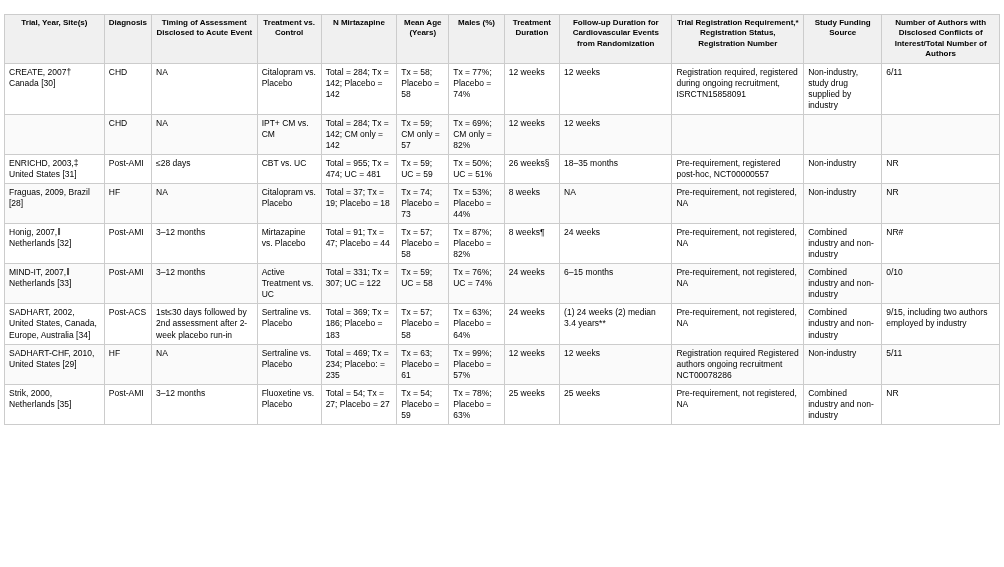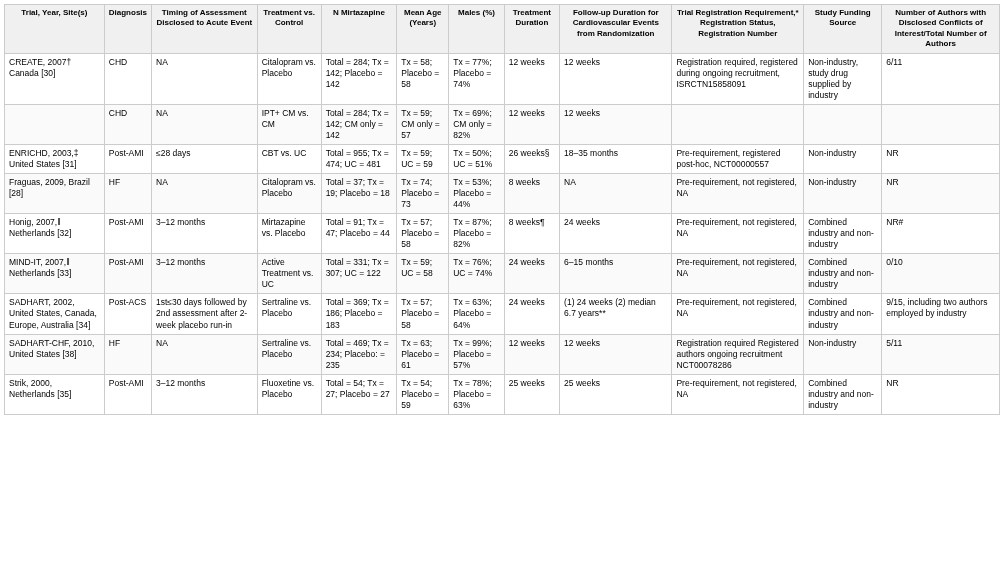--- a/index.html
+++ b/index.html
@@ -12,20 +12,21 @@
     }
     .table-container {
       width: 1004px;
       overflow: hidden;
       padding: 4px;
     }
     table {
       width: 100%;
       border-collapse: collapse;
       font-size: 8.5px;
+      margin-top: 10px;
     }
     th, td {
       border: 1px solid #ccc;
       padding: 3px 4px;
       vertical-align: top;
       line-height: 1.3;
     }
     th {
       background-color: #f0f0f0;
       font-weight: bold;
@@ -146,27 +147,27 @@
         </tr>
         <tr>
           <td>SADHART, 2002, United States, Canada, Europe, Australia [34]</td>
           <td>Post-ACS</td>
           <td>1st≤30 days followed by 2nd assessment after 2-week placebo run-in</td>
           <td>Sertraline vs. Placebo</td>
           <td>Total = 369; Tx = 186; Placebo = 183</td>
           <td>Tx = 57; Placebo = 58</td>
           <td>Tx = 63%; Placebo = 64%</td>
           <td>24 weeks</td>
-          <td>(1) 24 weeks (2) median 6.7 years**</td>
+          <td>(1) 24 weeks (2) median 3.4 years**</td>
           <td>Pre-requirement, not registered, NA</td>
           <td>Combined industry and non-industry</td>
           <td>9/15, including two authors employed by industry</td>
         </tr>
         <tr>
-          <td>SADHART-CHF, 2010, United States [38]</td>
+          <td>SADHART-CHF, 2010, United States [29]</td>
           <td>HF</td>
           <td>NA</td>
           <td>Sertraline vs. Placebo</td>
           <td>Total = 469; Tx = 234; Placebo: = 235</td>
           <td>Tx = 63; Placebo = 61</td>
           <td>Tx = 99%; Placebo = 57%</td>
           <td>12 weeks</td>
           <td>12 weeks</td>
           <td>Registration required Registered authors ongoing recruitment NCT00078286</td>
           <td>Non-industry</td>

